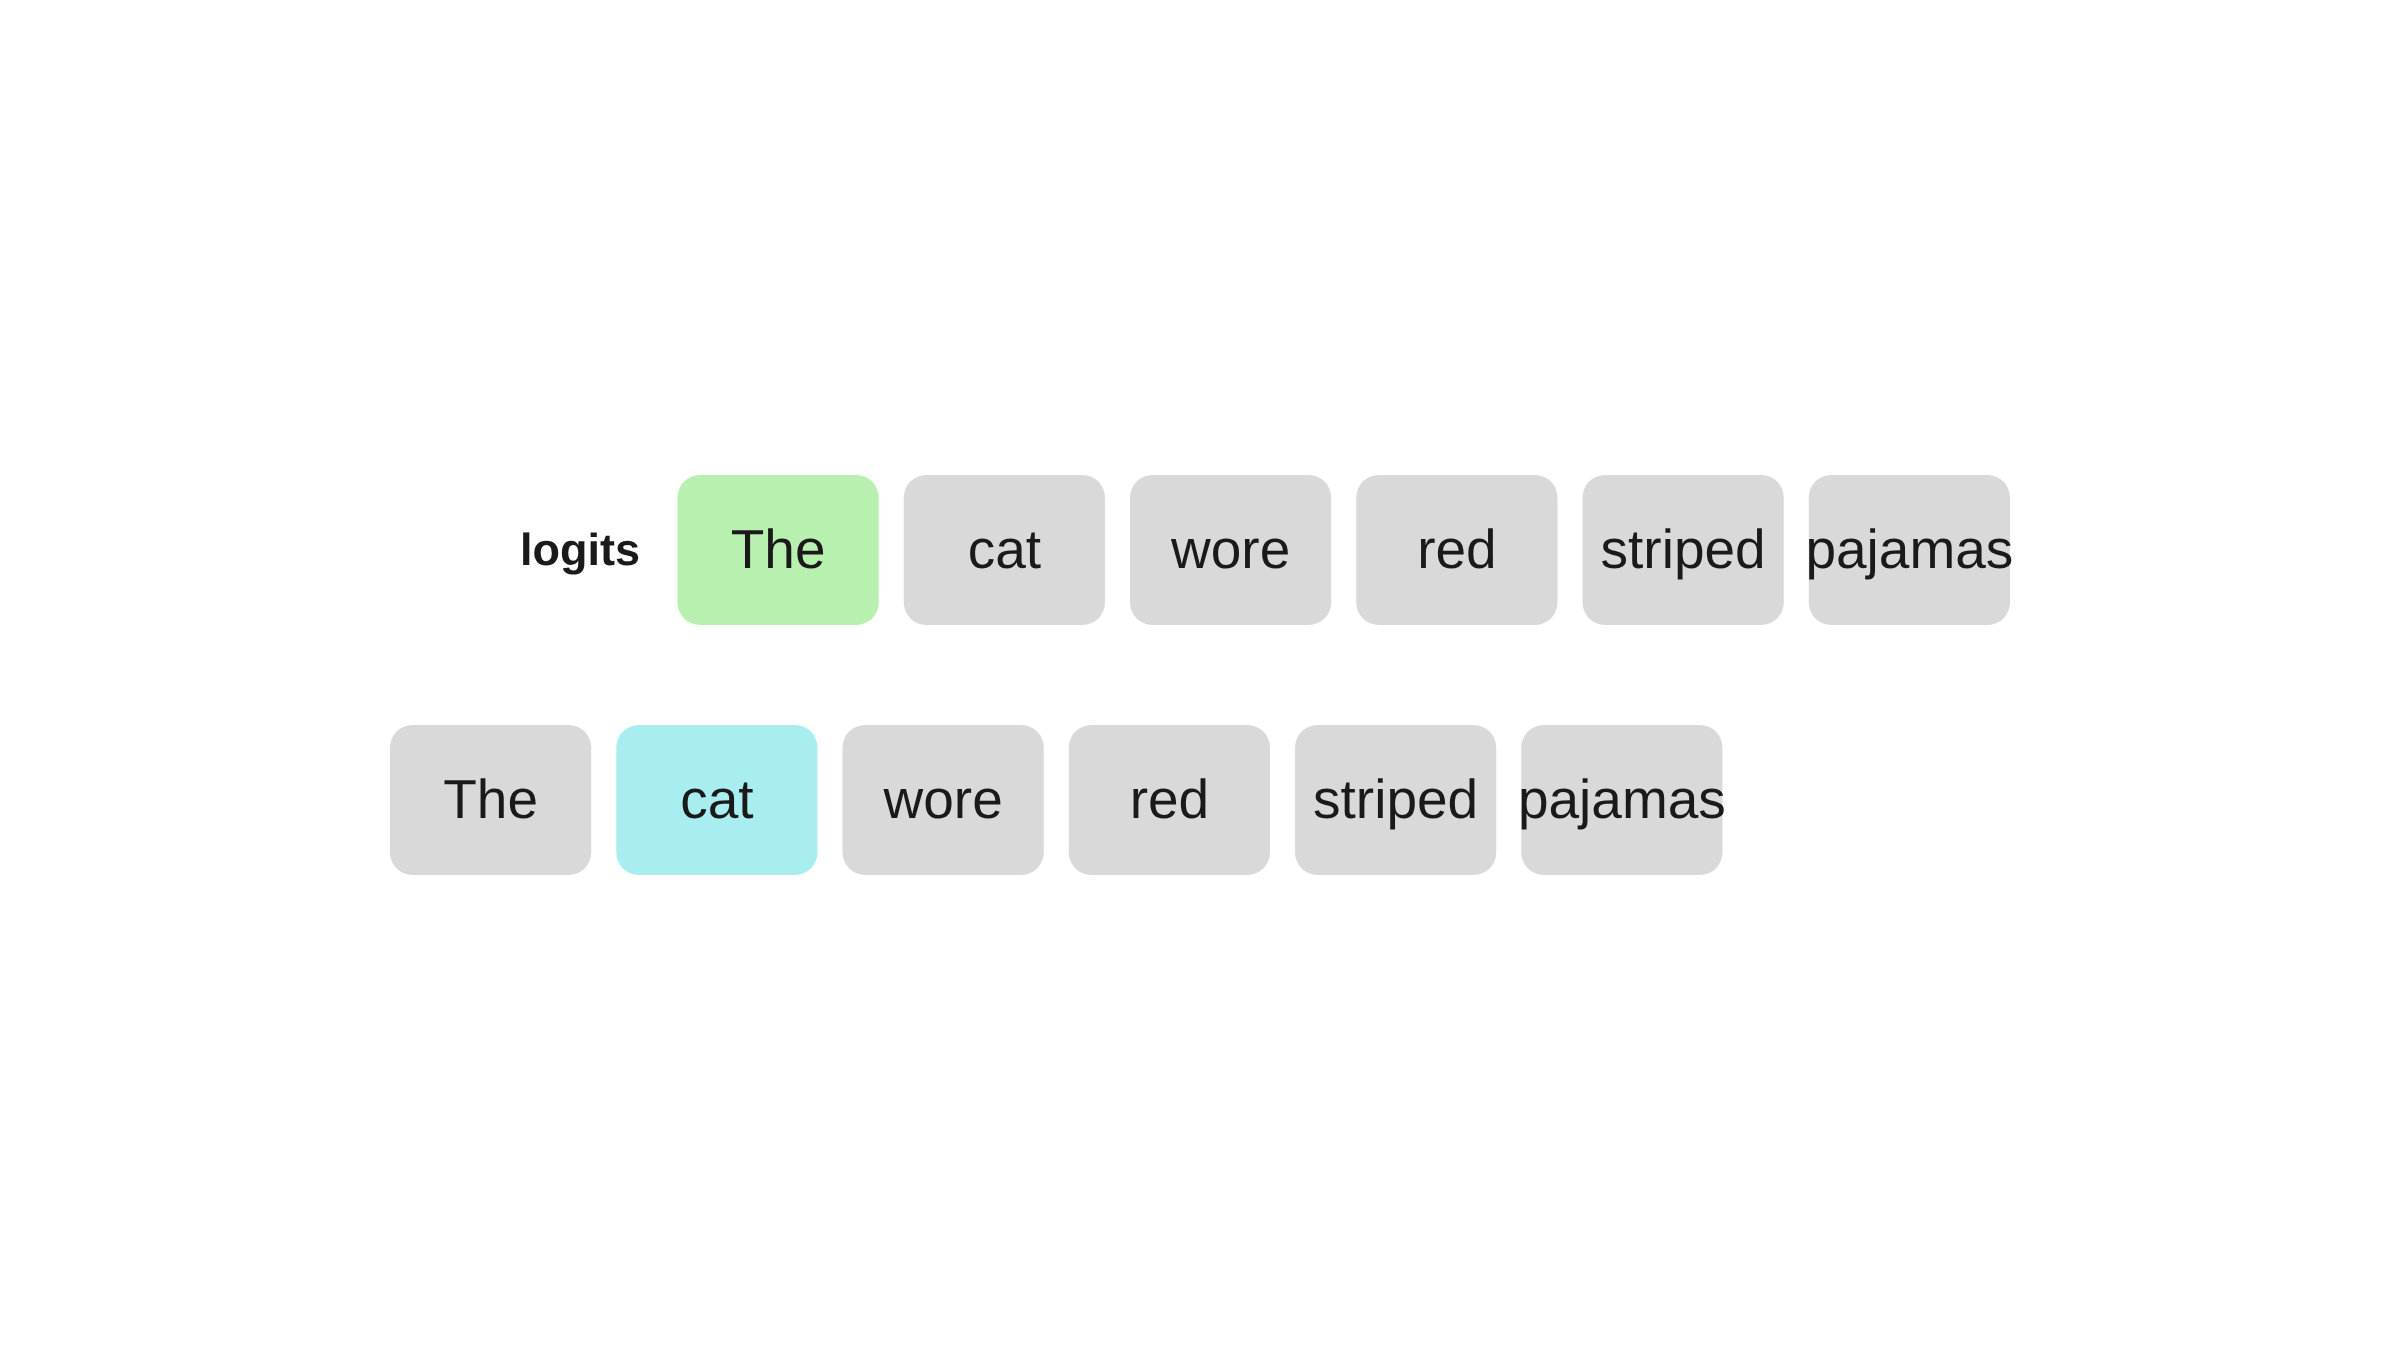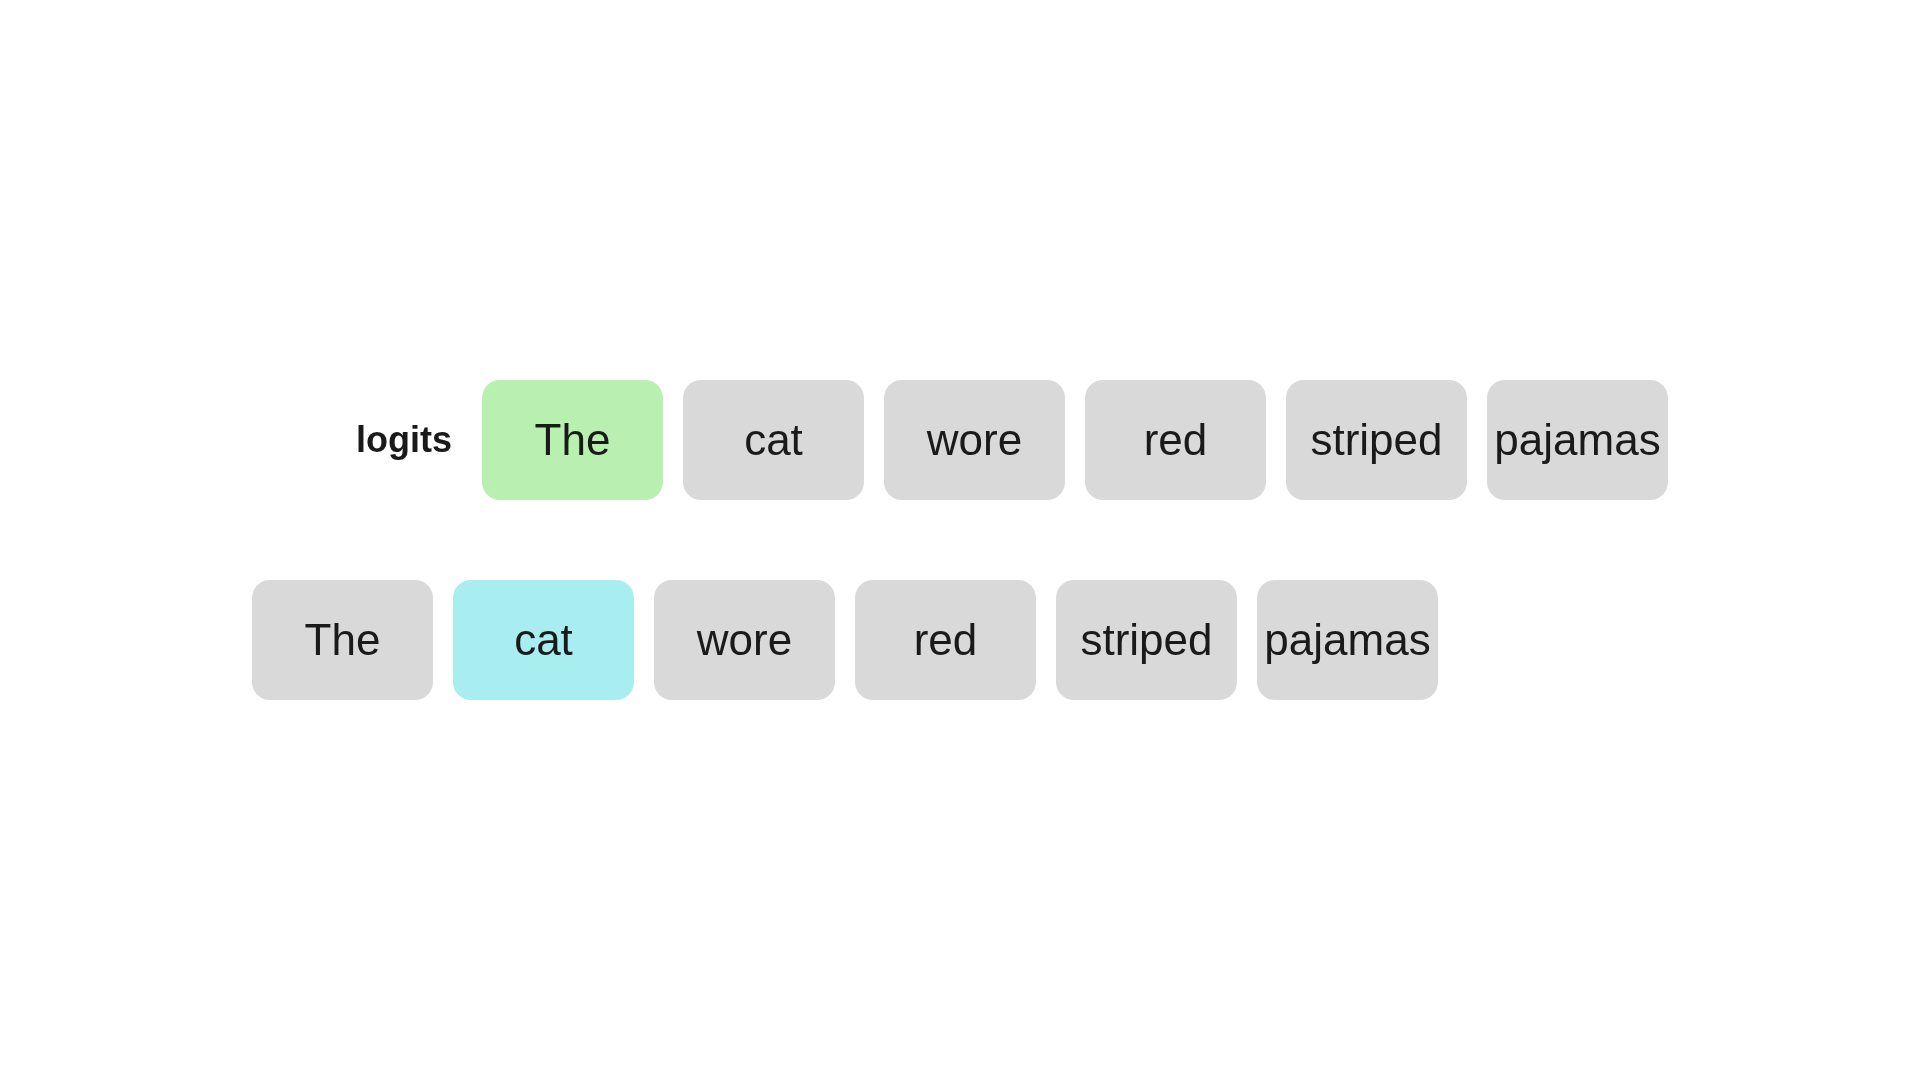--- a/index.html
+++ b/index.html
@@ -41,21 +41,21 @@
 
     .tokens {
       display: flex;
       gap: 20px;
     }
 
     .token {
       display: flex;
       align-items: center;
       justify-content: center;
-      width: 181px;
+      width: 161px;
       height: 120px;
       border-radius: 18px;
       font-size: 44px;
       font-weight: 400;
       color: #1a1a1a;
       background: #d9d9d9;
     }
 
     .token-green {
       background: #b8f0b0;

